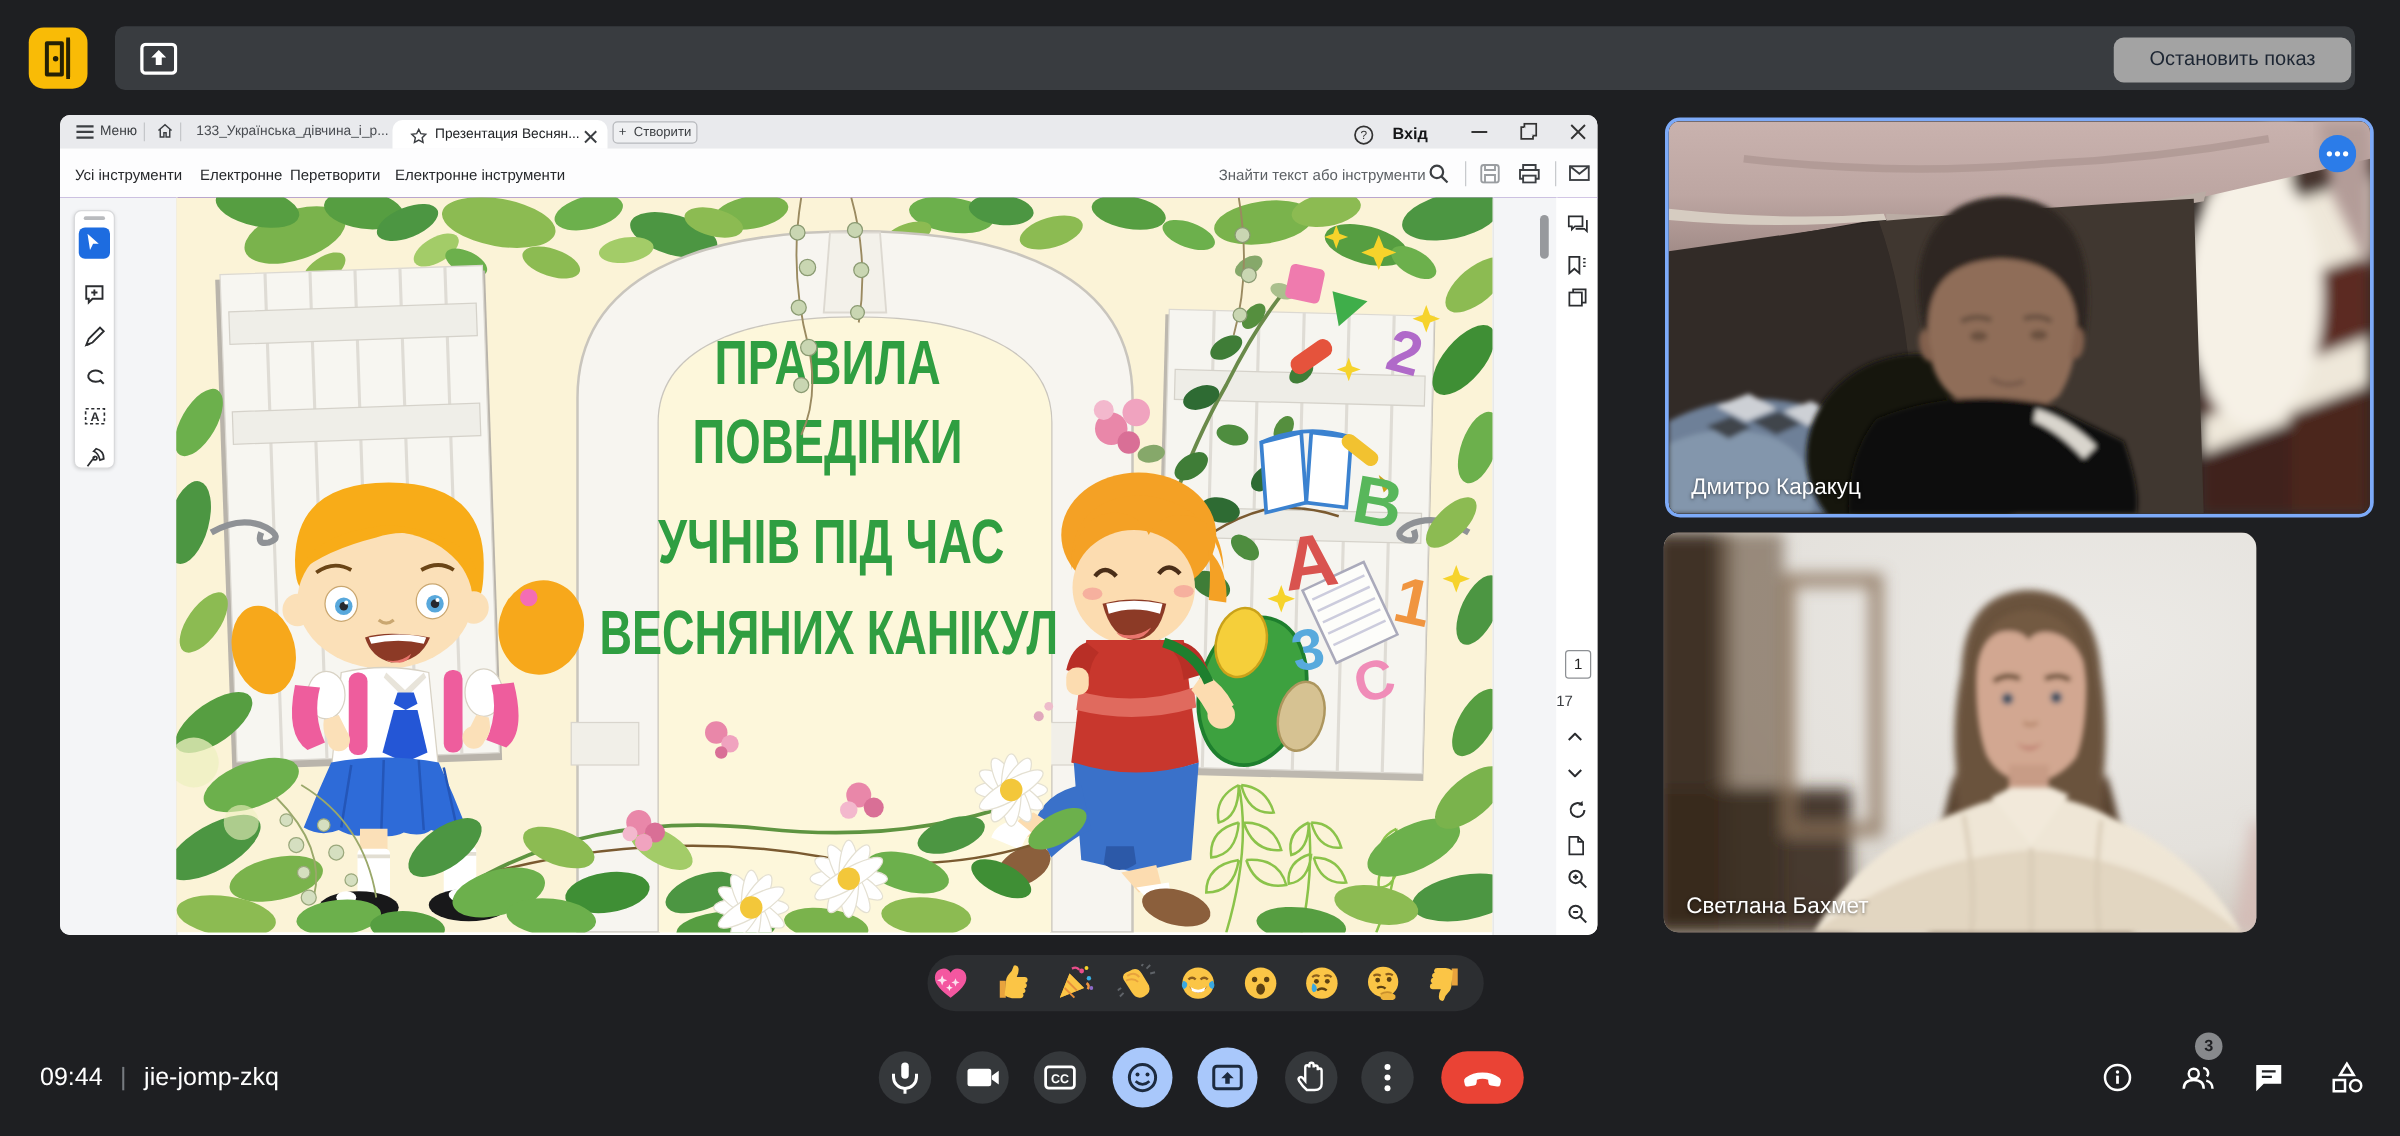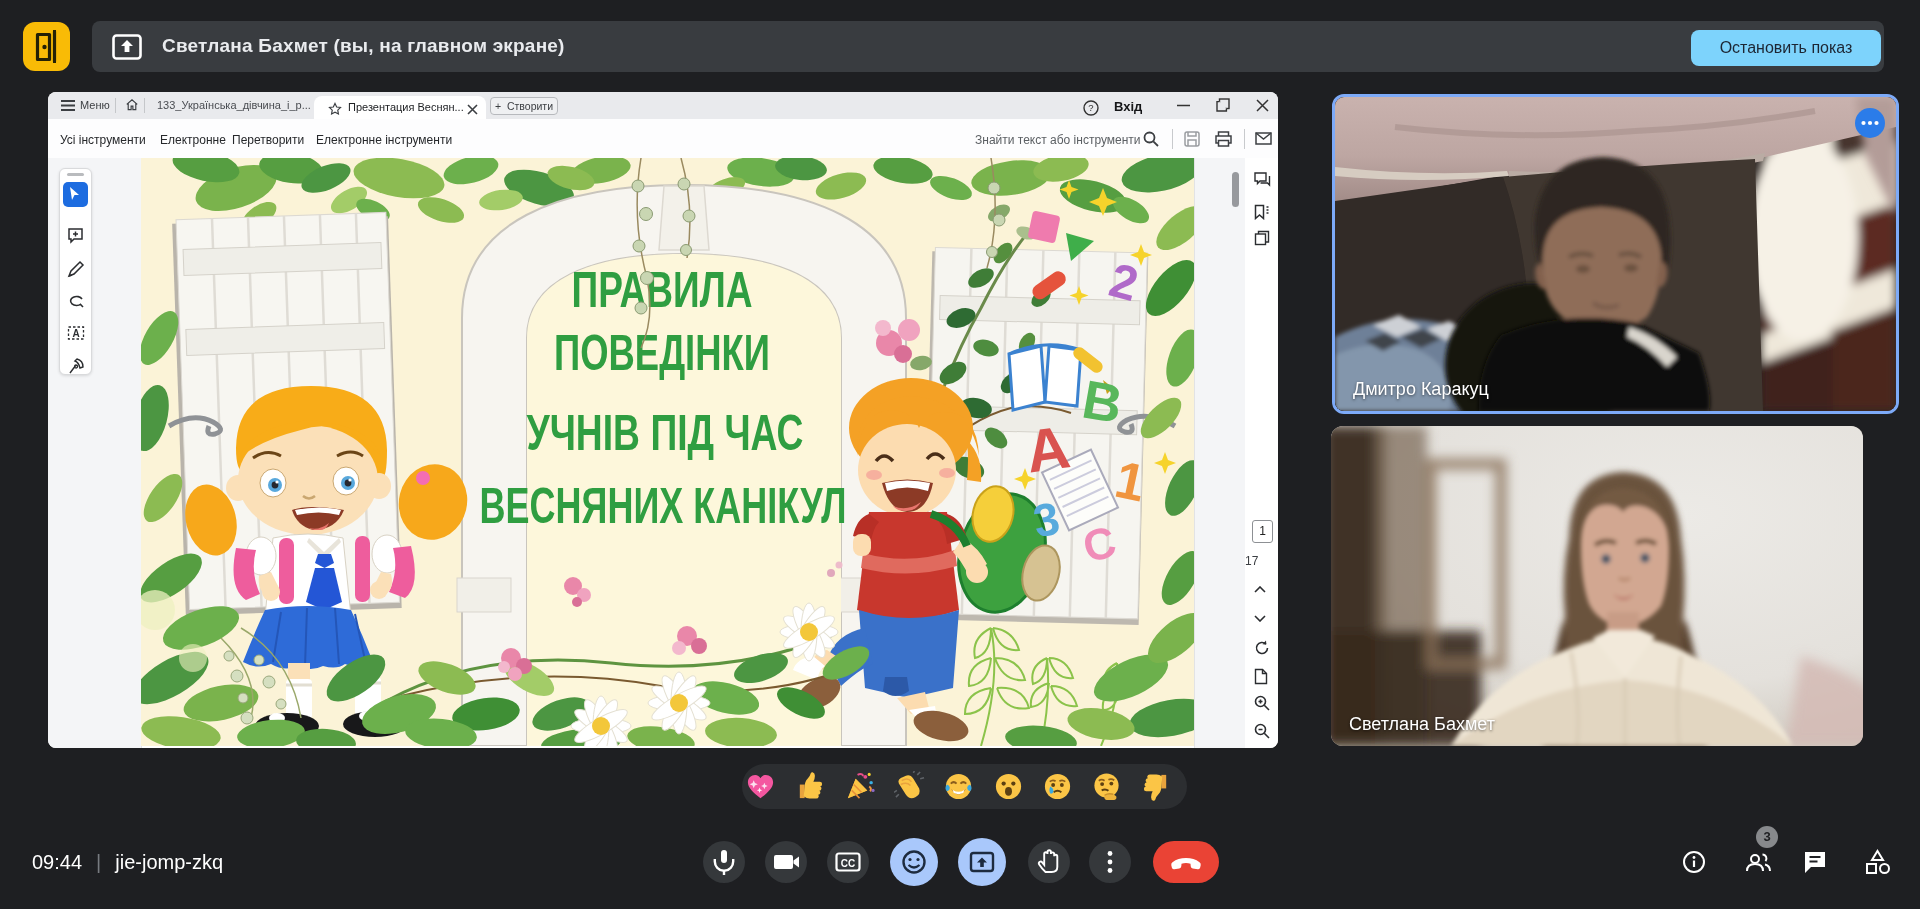--- a/index.html
+++ b/index.html
@@ -2,21 +2,21 @@
 <html><head>
 <meta charset="utf-8">
 <style>
 html,body{margin:0;padding:0;}
 body{width:1920px;height:909px;background:#1e1f22;font-family:"Liberation Sans",sans-serif;overflow:hidden;position:relative;}
 .abs{position:absolute;}
 
 #logo{left:23px;top:22px;width:47px;height:49px;border-radius:12px;background:#f9bb06;}
 #topbar{left:92px;top:21px;width:1792px;height:51px;border-radius:8px;background:#393c40;}
 #topbar .txt{position:absolute;left:70px;top:14px;color:#e9ebee;font-size:19px;font-weight:700;letter-spacing:.2px;}
-#stopbtn{position:absolute;right:3px;top:9px;width:190px;height:36px;border-radius:8px;background:#7dd3fc;color:#1d2633;font-size:16px;font-weight:500;text-align:center;line-height:36px;}
+#stopbtn{position:absolute;right:3px;top:9px;width:190px;height:36px;border-radius:8px;background:#a3a3a3;color:#1d2633;font-size:16px;font-weight:500;text-align:center;line-height:36px;}
 
 #pdfwin{left:48px;top:92px;width:1230px;height:656px;border-radius:8px;background:#fff;overflow:hidden;}
 #tabbar{position:absolute;left:0;top:0;width:1230px;height:27px;background:#e9eaed;}
 #menubar{position:absolute;left:0;top:27px;width:1230px;height:39px;background:#fdfdfe;border-bottom:1px solid #4c1d95;}
 #sidebar{position:absolute;left:0;top:66px;width:93px;height:590px;background:#f4f5f7;border-right:1px solid #e2e3e5;}
 #rstrip{position:absolute;left:1146px;top:66px;width:51px;height:590px;background:#f4f5f7;border-left:1px solid #e2e3e5;}
 #ricons{position:absolute;left:1197px;top:66px;width:33px;height:590px;background:#fff;}
 #slide{position:absolute;left:93px;top:66px;}
 .tbt{position:absolute;top:7px;font-size:11px;color:#3c3f43;white-space:nowrap;}
 .tdiv{position:absolute;top:6px;width:1px;height:15px;background:#c5c7ca;}
@@ -27,21 +27,21 @@
 #palette{position:absolute;left:11px;top:10px;width:31px;height:205px;background:#fff;border:1px solid #d9dadc;border-radius:6px;box-shadow:0 1px 3px rgba(0,0,0,.12);}
 #handle{position:absolute;left:7px;top:4px;width:17px;height:3px;border-radius:2px;background:#b9bbbe;}
 #seltool{position:absolute;left:3px;top:13px;width:25px;height:25px;border-radius:5px;background:#1d6ce0;}
 #seltool svg{margin:4px;}
 .pi{position:absolute;left:7px;}
 #sthumb{position:absolute;left:37px;top:14px;width:7px;height:35px;border-radius:4px;background:#97999d;}
 .ri{position:absolute;left:9px;}
 #pagebox{position:absolute;left:7px;top:362px;width:19px;height:21px;border:1px solid #8d9094;border-radius:3px;background:#fff;font-size:12px;color:#222;text-align:center;line-height:21px;}
 
 #tile1{left:1332px;top:94px;width:561px;height:314px;border-radius:12px;border:3px solid #7daaf8;overflow:hidden;background:#2a2523;}
-#tile2{left:1331px;top:426px;width:532px;height:320px;border-radius:12px;overflow:hidden;background:#8a8078;}
+#tile2{left:1331px;top:426px;width:474px;height:320px;border-radius:12px;overflow:hidden;background:#8a8078;}
 .vname{position:absolute;left:18px;bottom:11px;color:#fff;font-size:18px;text-shadow:0 1px 3px rgba(0,0,0,.6);}
 
 #pill{left:742px;top:764px;width:445px;height:45px;border-radius:23px;background:#2c2e31;}
 .emo{position:absolute;top:7px;width:31px;height:31px;}
 
 .btn{position:absolute;top:841px;width:42px;height:42px;border-radius:50%;background:#35383b;}
 .btnblue{position:absolute;top:838px;width:48px;height:48px;border-radius:50%;background:#a9c8fb;}
 #hangup{position:absolute;left:1153px;top:841px;width:66px;height:42px;border-radius:21px;background:#ea4335;}
 #meta{position:absolute;left:32px;top:851px;color:#fff;font-size:20px;}
 #meta .sep{color:#777b80;padding:0 14px;font-weight:400;}
@@ -55,21 +55,20 @@
     <path d="M30 9.5 h3 M31.5 9.5 v30 M30 39.5 h3"></path>
       </g>
     <circle cx="21.5" cy="25" r="2.2" fill="#242105"></circle>
   </svg>
 </div>
 <div class="abs" id="topbar">
   <svg style="position:absolute;left:20px;top:13px" width="30" height="26" viewBox="0 0 30 26">
     <rect x="1.5" y="1.5" width="27" height="23" rx="3" fill="none" stroke="#fff" stroke-width="2.6"></rect>
     <path d="M15 6 l6 6 h-3.6 v6 h-4.8 v-6 H9 z" fill="#fff"></path>
   </svg>
-  <span class="txt">Светлана Бахмет (вы, на главном экране)</span>
   <div id="stopbtn">Остановить показ</div>
 </div>
 <div class="abs" id="pdfwin">
   <div id="tabbar">
     <svg style="position:absolute;left:13px;top:7px" width="14" height="13" viewBox="0 0 14 13">
         <g stroke="#3c3f43" stroke-width="1.8">
           <path d="M0 2h14M0 6.5h14M0 11h14"></path>
         </g>
       </svg>
     <span class="tbt" style="left:32px">Меню</span>

